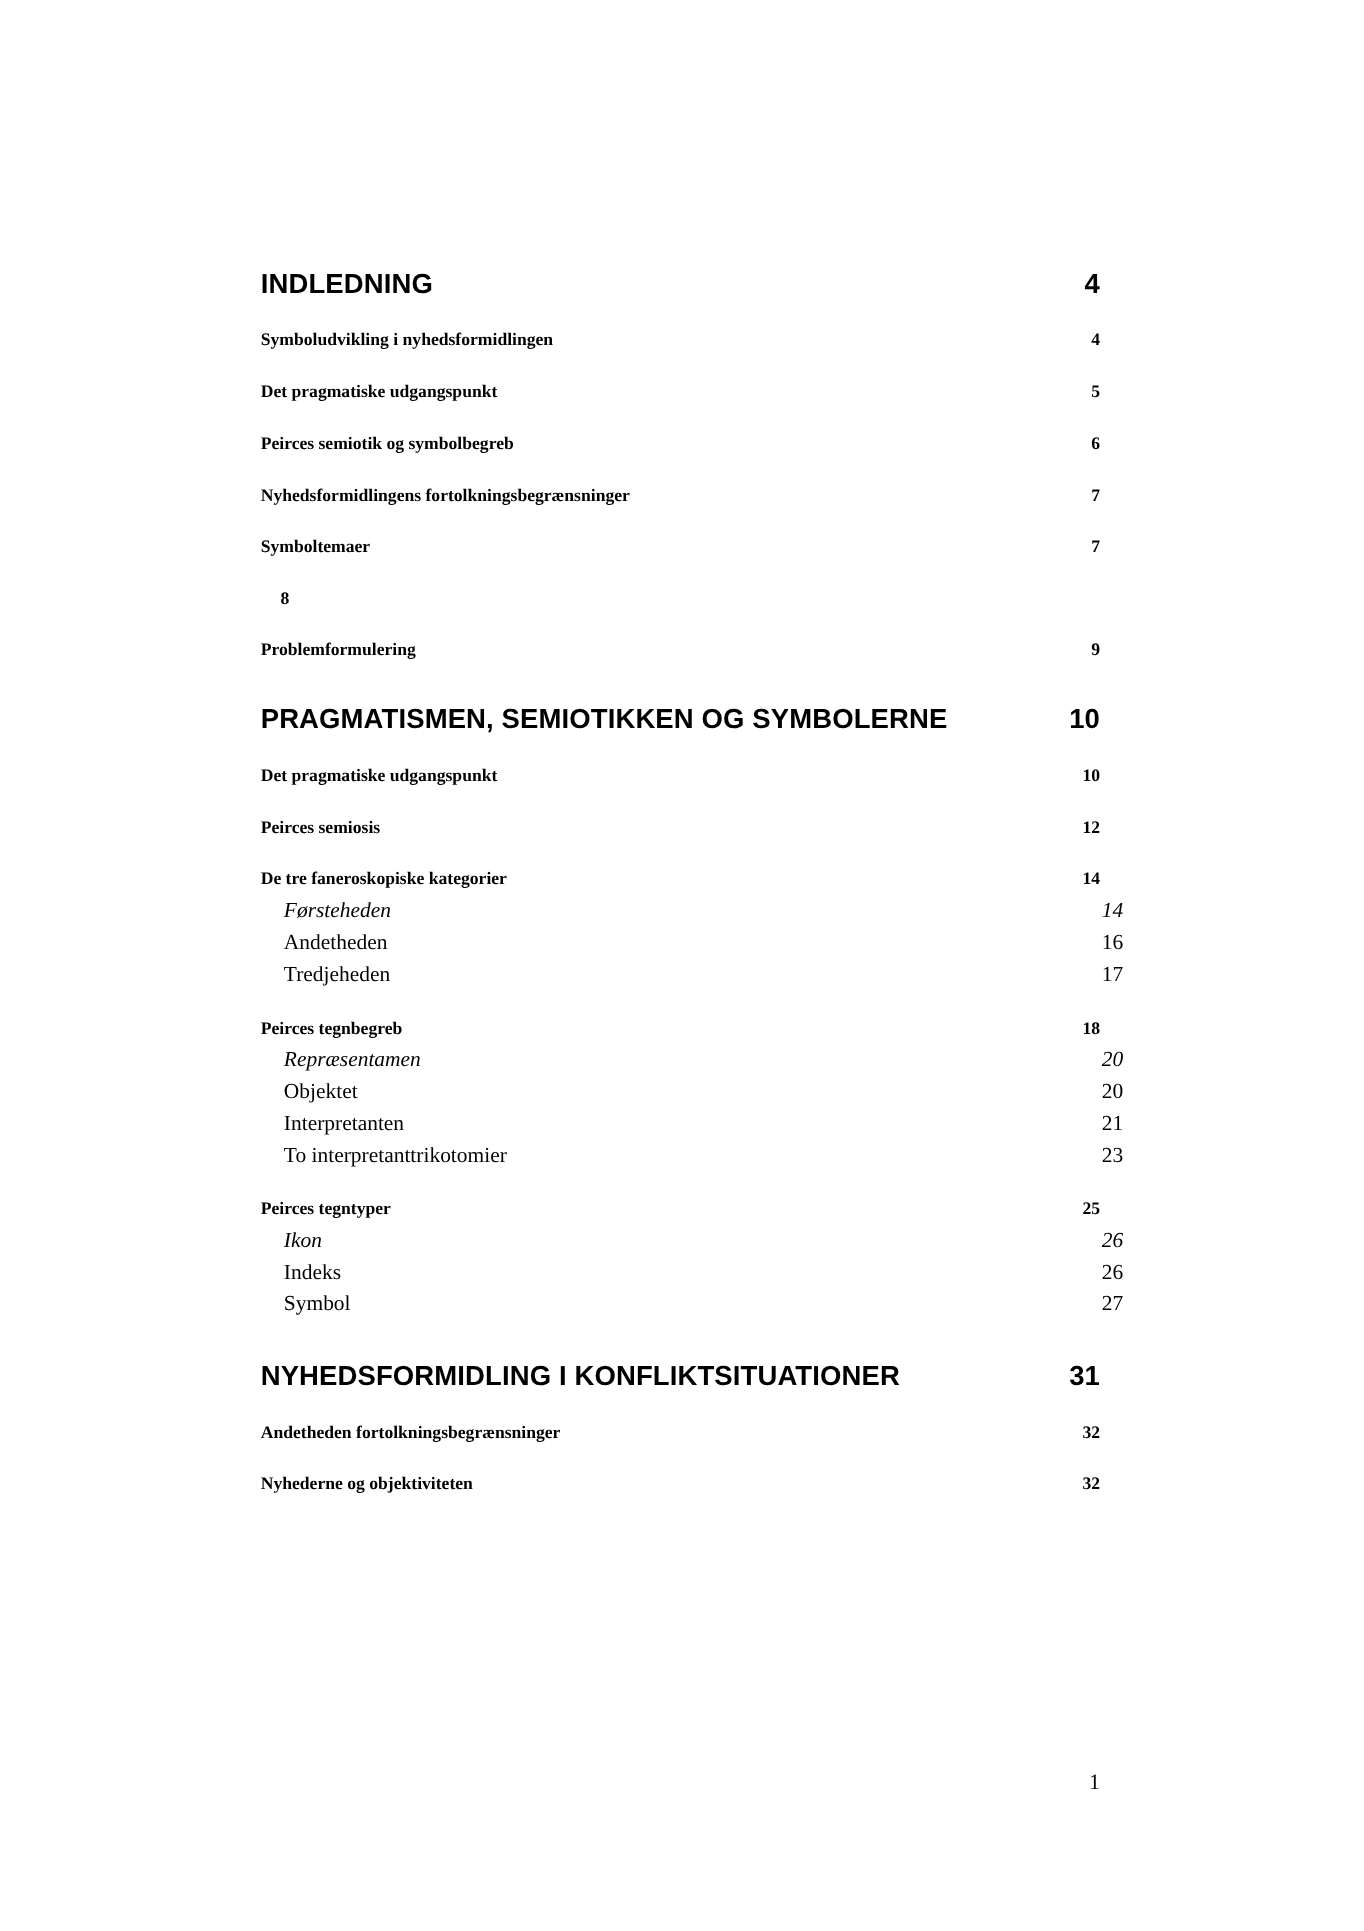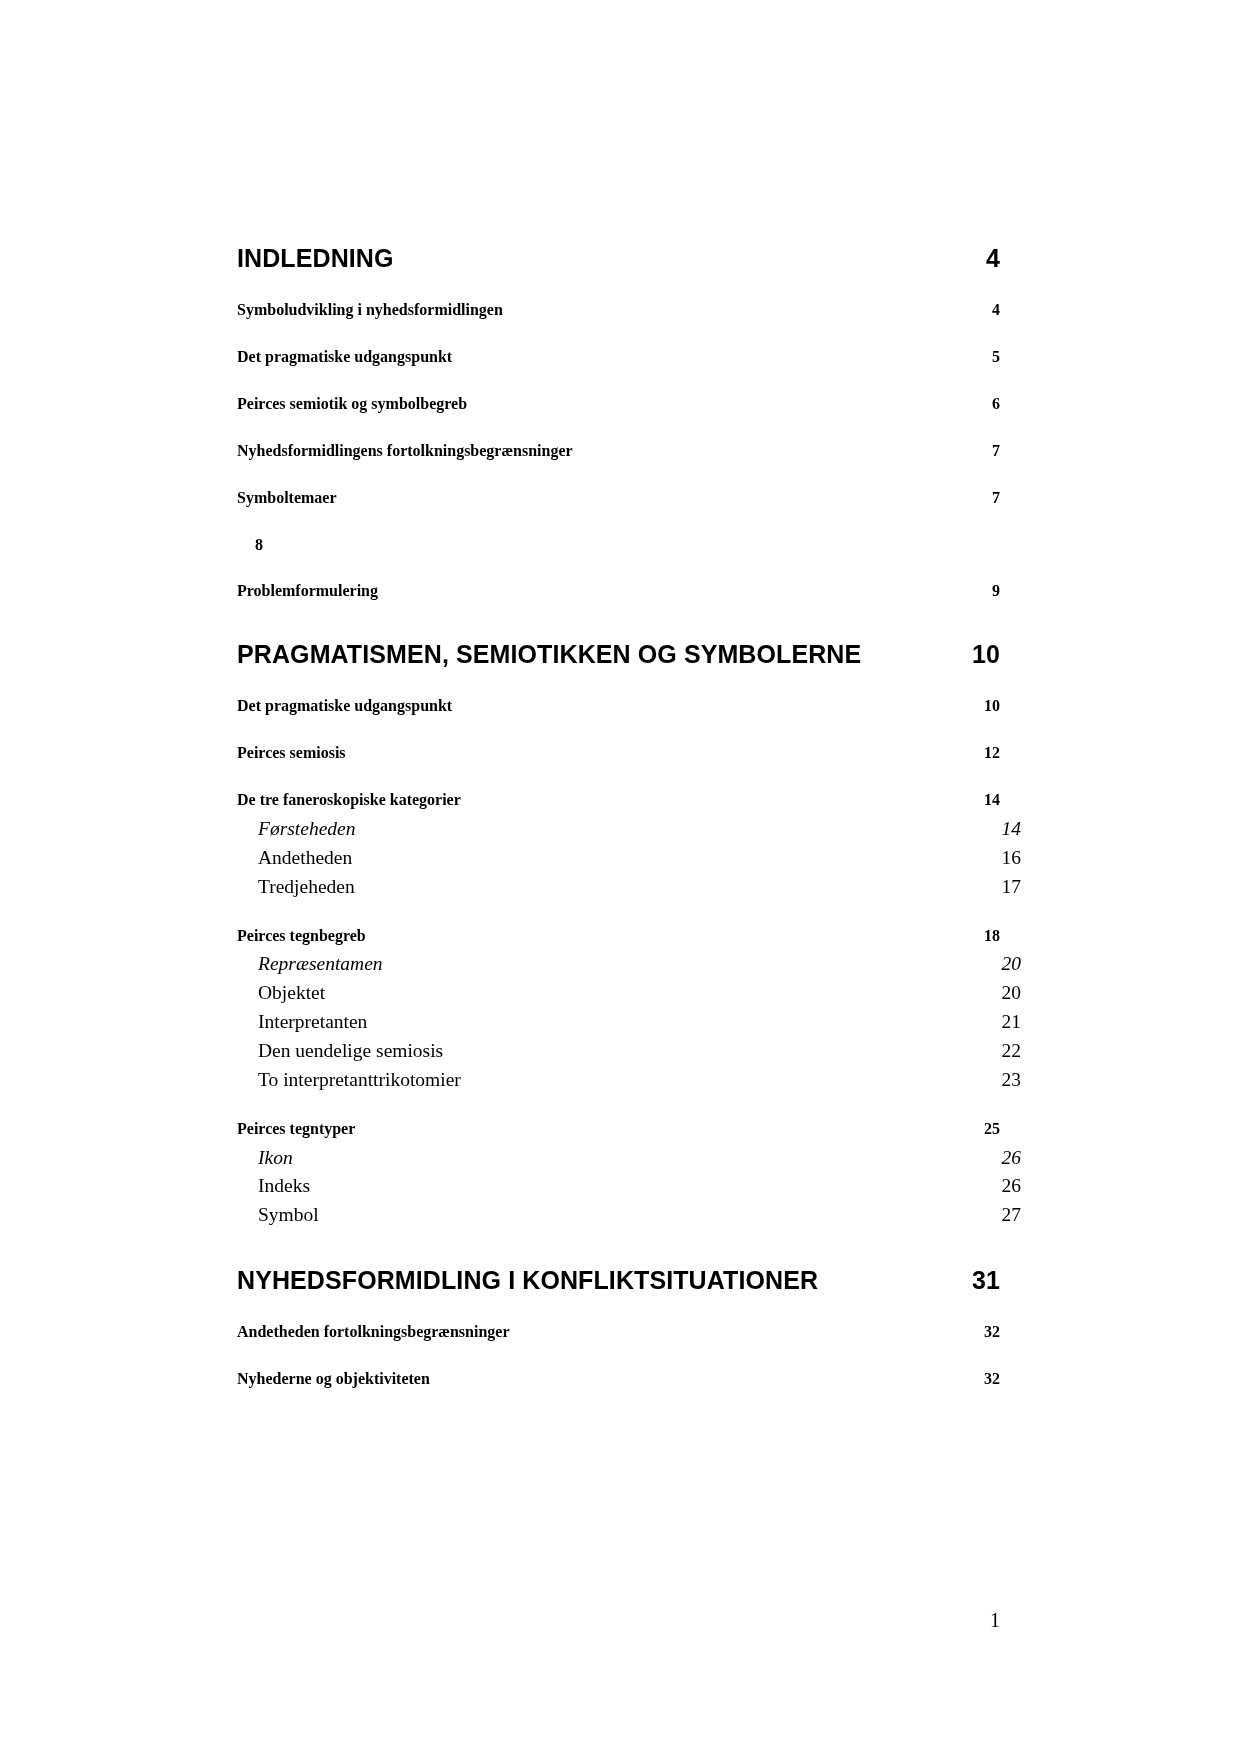--- a/index.html
+++ b/index.html
@@ -174,24 +174,20 @@
       </div>
       <div class="row lvl3">
         <span class="label">Objektet</span>
         <span class="pageno">20</span>
       </div>
       <div class="row lvl3">
         <span class="label">Interpretanten</span>
         <span class="pageno">21</span>
       </div>
       <div class="row lvl3">
-        <span class="label">Den uendelige semiosis</span>
-        <span class="pageno">22</span>
-      </div>
-      <div class="row lvl3">
         <span class="label">To interpretanttrikotomier</span>
         <span class="pageno">23</span>
       </div>
       <div class="row lvl2">
         <span class="label">Peirces tegntyper</span>
         <span class="pageno">25</span>
       </div>
       <div class="row lvl3">
         <span class="label">Ikon</span>
         <span class="pageno">26</span>

